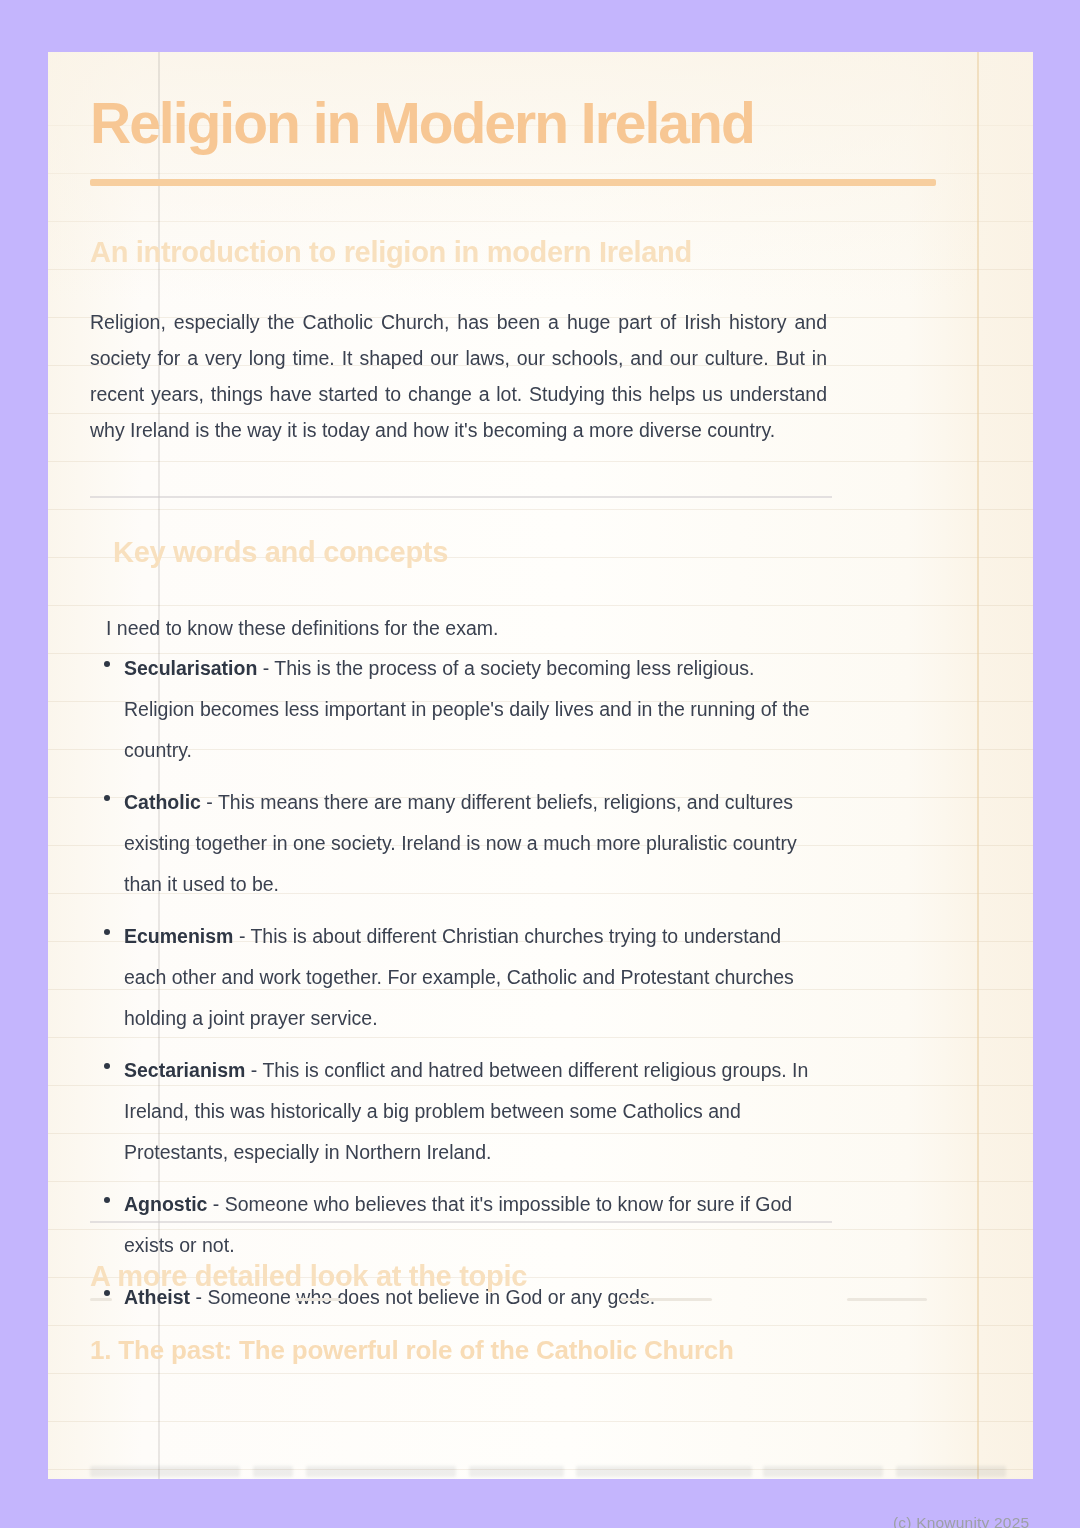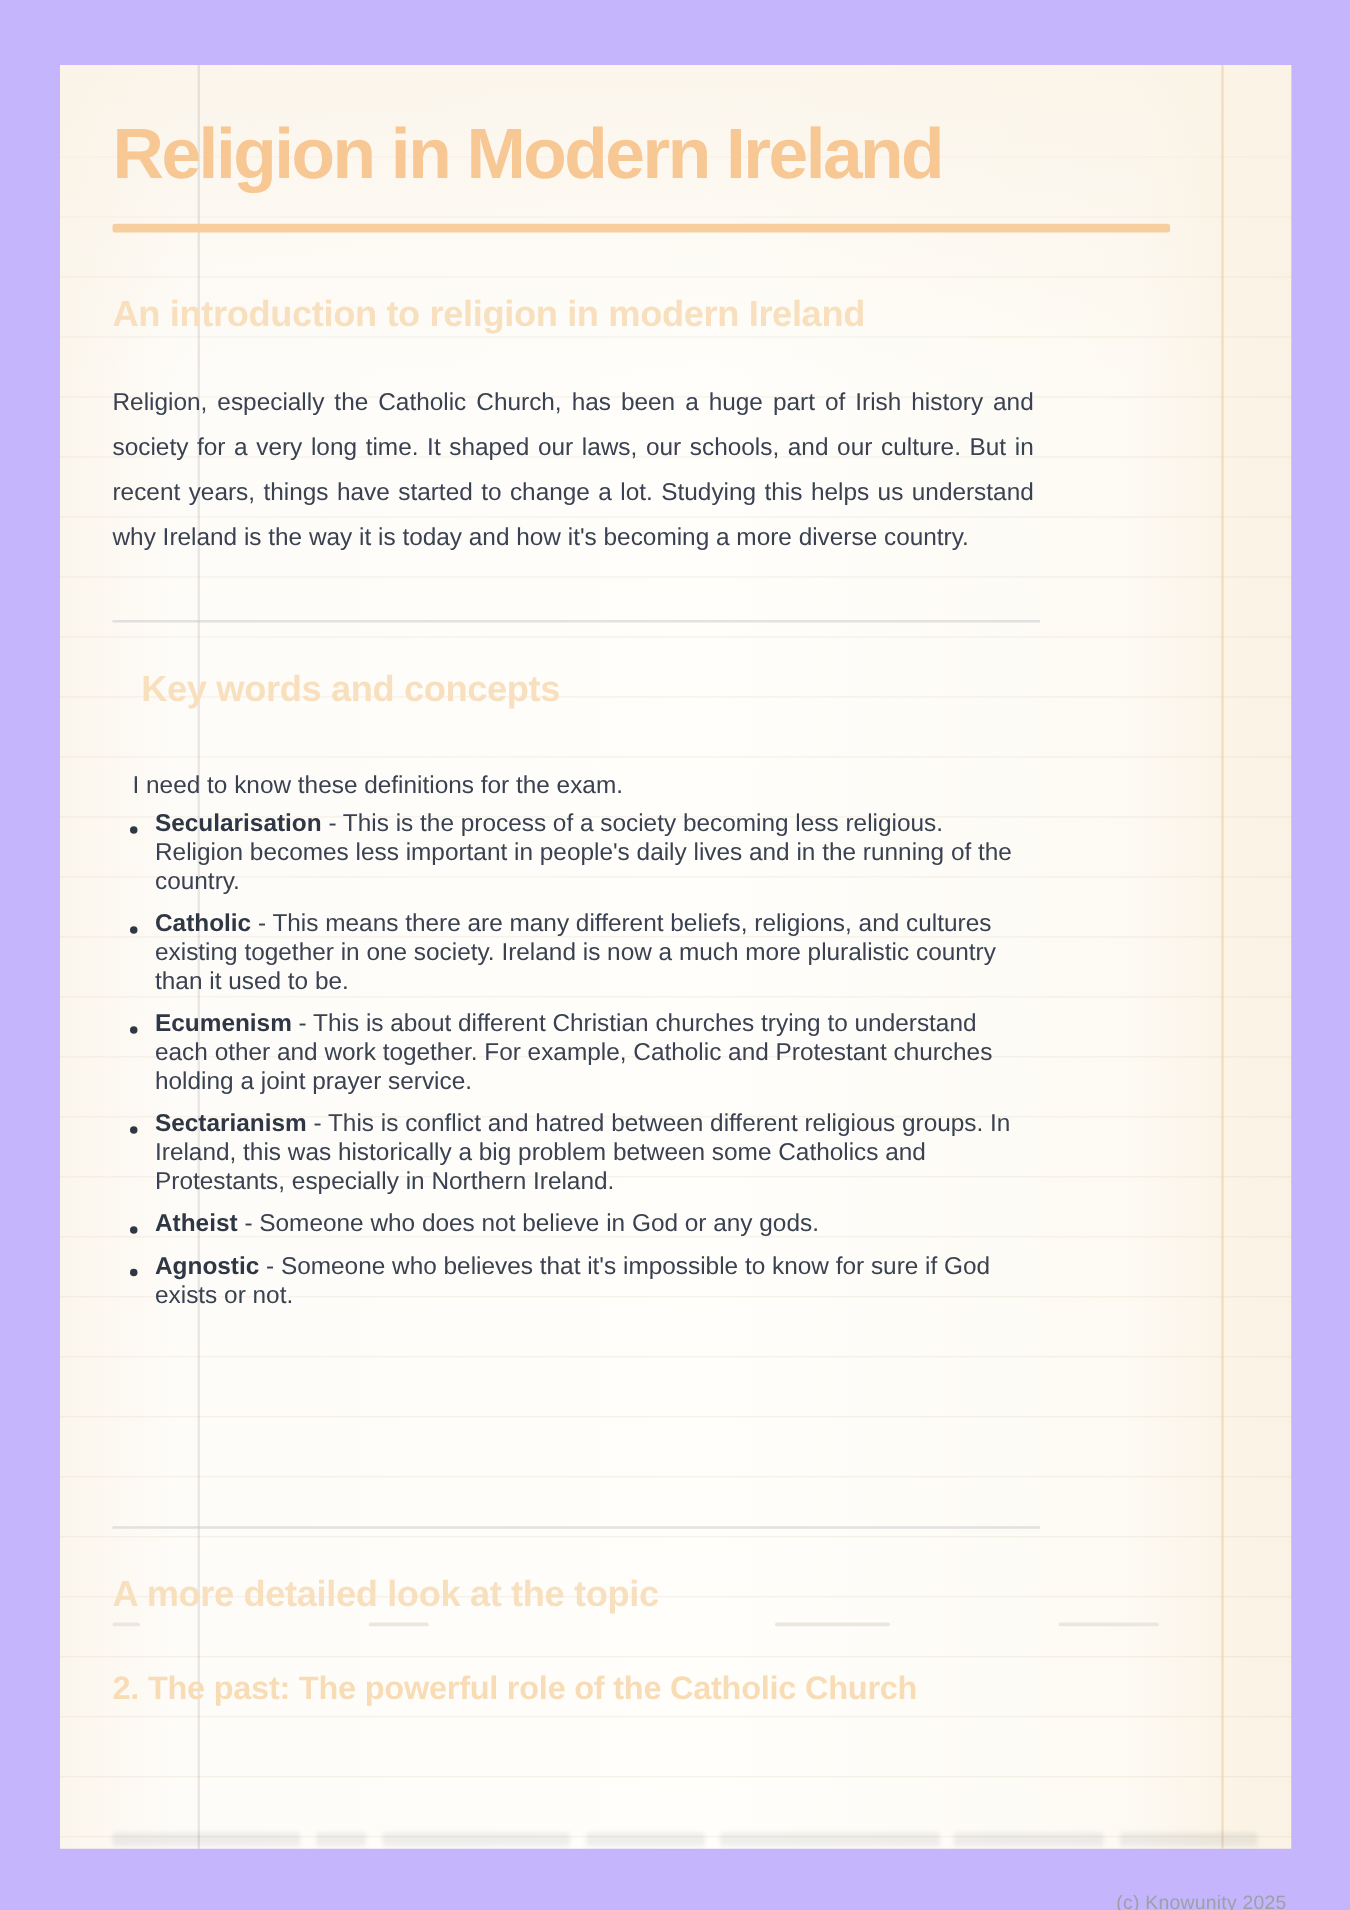--- a/index.html
+++ b/index.html
@@ -70,21 +70,21 @@
   .divider{position:absolute;left:42px;width:742px;height:0;border-top:2px solid rgba(205,203,205,0.55);}
   .d1{top:444px;}
   .d2{top:1169px;}
 
   ul.kw{
     position:absolute;left:42px;top:596px;width:737px;
     margin:0;padding:0;list-style:none;
   }
   ul.kw li{
     position:relative;padding-left:34px;margin:0 0 11px 0;
-    font-size:19.5px;line-height:23px;color:#3A4150;
+    font-size:19.5px;line-height:41px;color:#3A4150;
   }
   ul.kw .dot{
     position:absolute;left:14px;top:13px;width:6px;height:6px;border-radius:50%;
     background:#2F3745;
   }
   ul.kw .term{font-weight:bold;color:#2F3745;}
 
   
   .ghost-dashes{position:absolute;left:42px;top:1246px;width:737px;height:4px;}
   .ghost-dashes i{position:absolute;top:0;height:3px;background:#ECE7DE;border-radius:2px;}
@@ -139,41 +139,41 @@
         <span class="term">Ecumenism</span>
         <span class="def">- This is about different Christian churches trying to understand each other and work together. For example, Catholic and Protestant churches holding a joint prayer service.</span>
       </li>
       <li>
         <span class="dot"></span>
         <span class="term">Sectarianism</span>
         <span class="def">- This is conflict and hatred between different religious groups. In Ireland, this was historically a big problem between some Catholics and Protestants, especially in Northern Ireland.</span>
       </li>
       <li>
         <span class="dot"></span>
-        <span class="term">Atheist</span>
-        <span class="def">- Someone who does not believe in God or any gods.</span>
+        <span class="term">Agnostic</span>
+        <span class="def">- Someone who believes that it's impossible to know for sure if God exists or not.</span>
       </li>
       <li>
         <span class="dot"></span>
-        <span class="term">Agnostic</span>
-        <span class="def">- Someone who believes that it's impossible to know for sure if God exists or not.</span>
+        <span class="term">Atheist</span>
+        <span class="def">- Someone who does not believe in God or any gods.</span>
       </li>
     </ul>
 
     <div class="divider d2"></div>
 
     <h2 class="h2c">A more detailed look at the topic</h2>
     <div class="ghost-dashes">
       <i class="gd1"></i>
         <i class="gd2"></i>
         <i class="gd3"></i>
         <i class="gd4"></i>
     </div>
 
-    <h3>2. The past: The powerful role of the Catholic Church</h3>
+    <h3>1. The past: The powerful role of the Catholic Church</h3>
 
     <div class="ghost-line">
       <i class="gl1"></i>
         <i class="gl2"></i>
         <i class="gl3"></i>
         <i class="gl4"></i>
         <i class="gl5"></i>
         <i class="gl6"></i>
         <i class="gl7"></i>
     </div>

